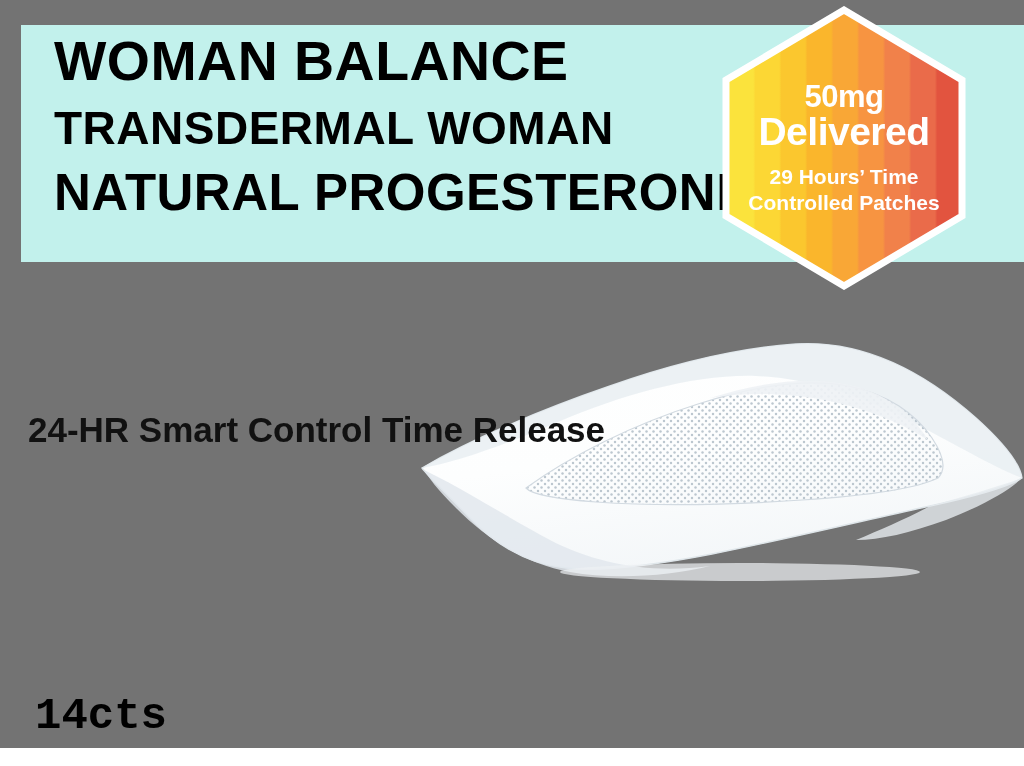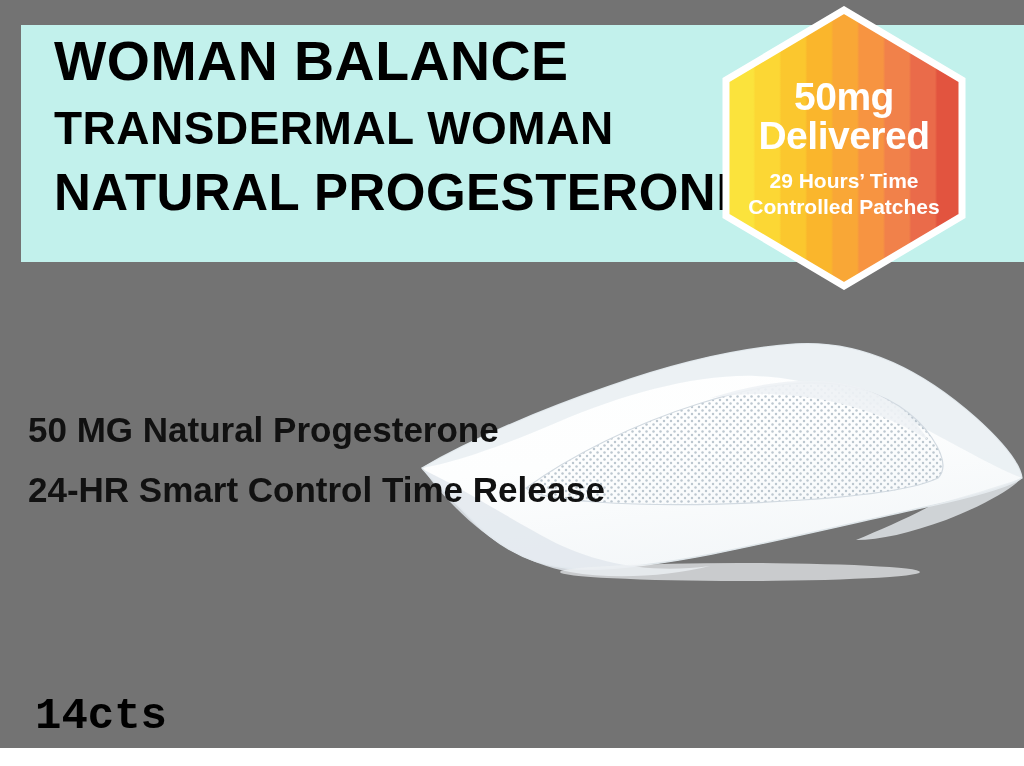--- a/index.html
+++ b/index.html
@@ -83,21 +83,21 @@
     height: 284px;
     display: flex;
     flex-direction: column;
     align-items: center;
     justify-content: center;
     color: #ffffff;
     text-align: center;
     pointer-events: none;
   }
   .hex-dose {
-    font-size: 39px;
+    font-size: 31px;
     font-weight: bold;
     line-height: 1.02;
     letter-spacing: -0.5px;
   }
   .hex-delivered {
     font-size: 39px;
     font-weight: bold;
     line-height: 1.02;
     letter-spacing: -0.5px;
     margin-bottom: 12px;
@@ -253,19 +253,18 @@
                C28,190 18,177 14,170 Z" fill="#e2e8ed" opacity="0.85"></path>
 
       <path d="M520,206 C556,196 590,186 612,178 C600,190 572,206 536,220
                C500,233 470,240 446,240 C470,230 498,218 520,206 Z" fill="#e6ebef" opacity="0.8"></path>
 
       <ellipse cx="330" cy="272" rx="180" ry="9" fill="#eef1f4" opacity="0.7"></ellipse>
     </svg>
   </div>
 
   <div class="features">
-    <div class="feature-line">50 MG Natural Progesterone</div>
     <div class="feature-line">24-HR Smart Control Time Release</div>
   </div>
 
   <div class="count">14cts</div>
 
 </div>
 
 </body></html>

